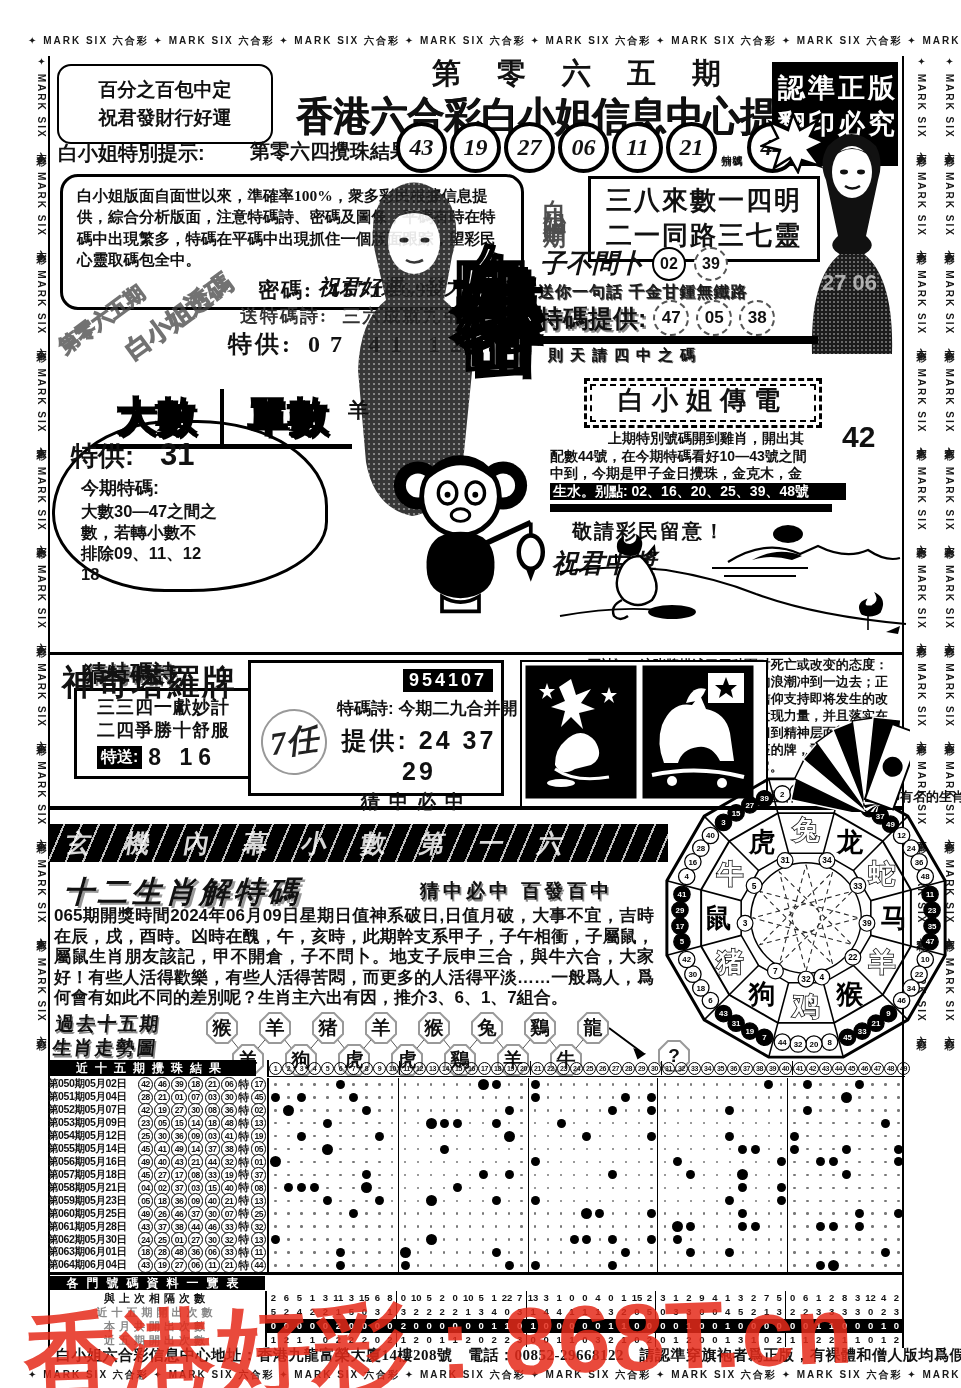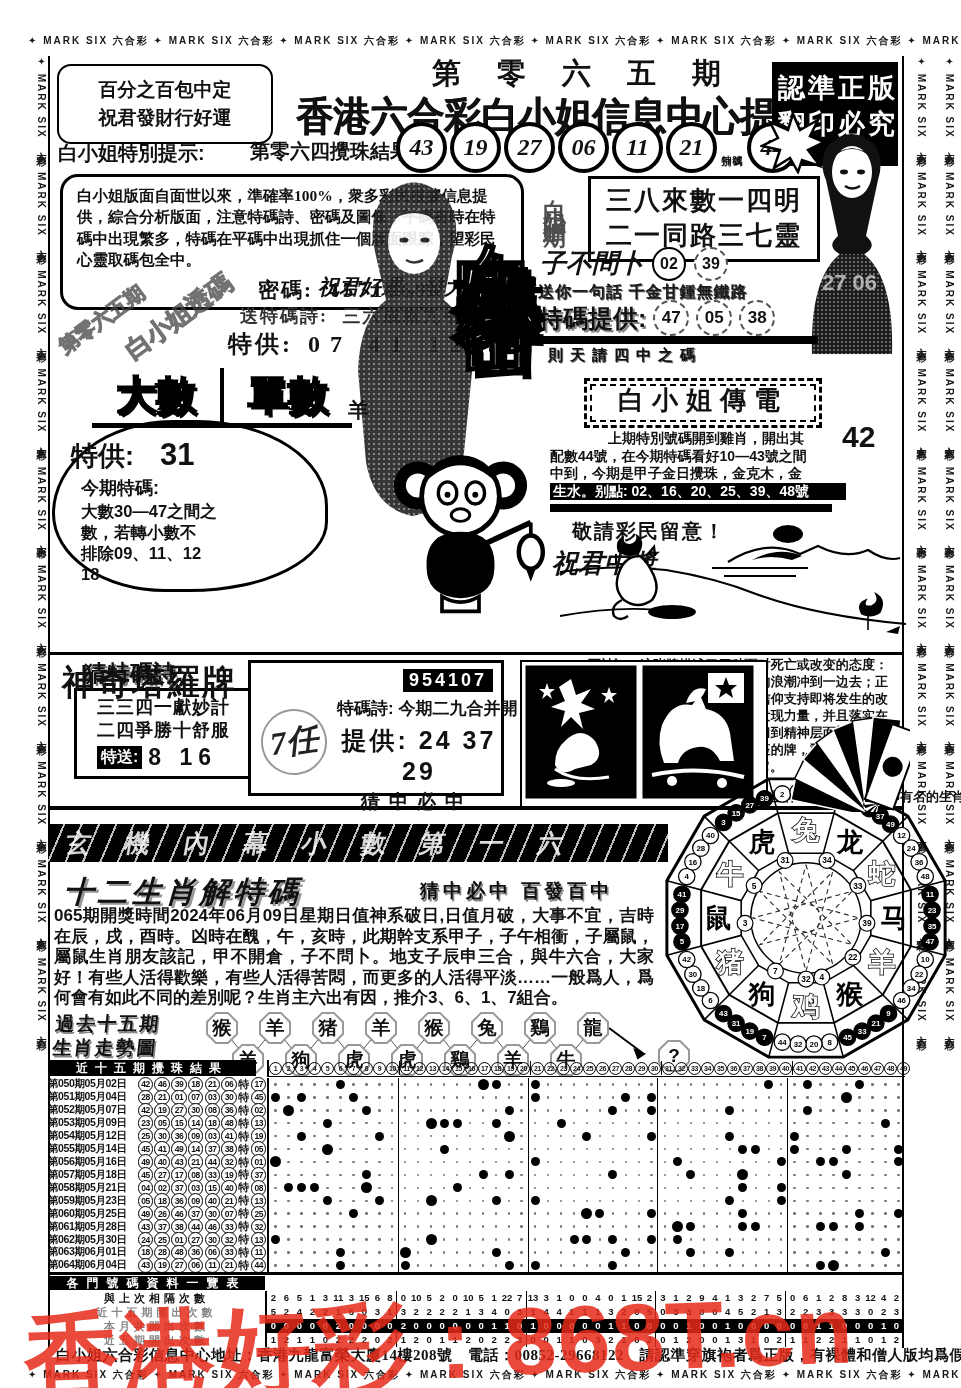--- a/index.html
+++ b/index.html
@@ -272,21 +272,21 @@
     <ellipse cx="116" cy="92" rx="24" ry="7" fill="#000"></ellipse>
     <path d="M62,32 Q58,20 68,16 Q66,24 74,24 Q82,22 80,14 Q90,20 84,32 Q76,40 62,32Z" fill="#000"></path>
     <path d="M60,34 L60,44" stroke="#000" stroke-width="2"></path>
     <path d="M84,36 Q70,36 64,50 Q56,68 68,80 Q82,90 96,80 Q104,70 98,56 Q92,42 84,36Z" fill="#fff" stroke="#000" stroke-width="2.4"></path>
     <path d="M74,34 L70,26 L80,30 M92,34 L98,27 L99,36" fill="none" stroke="#000" stroke-width="2.4"></path>
     <path d="M66,80 Q54,86 58,96 Q64,102 72,96" fill="none" stroke="#000" stroke-width="2.4"></path>
     <path d="M306,94 Q300,84 310,80 Q306,88 316,86 Q324,82 320,74 Q330,80 324,92 Q316,98 306,94 M312,96 L312,110" fill="#000" stroke="#000" stroke-width="1.6"></path>
     <path d="M330,112 L344,106 L342,114 Z" fill="#000"></path>
   </svg>
 
-  <div class="abs danum-wrap" style="left:92px;top:368px;align-items:flex-end;">
+  <div class="abs danum-wrap" style="left:92px;top:389px;align-items:flex-end;">
     <div class="danum">大數</div>
     <div class="danum">單數</div>
   </div>
   <div class="abs" style="left:348px;top:396px;font-weight:900;font-size:21px;">羊</div>
   <div class="abs cloud" style="left:52px;top:420px;width:238px;">
     <div class="tg"><span>特供:</span><b>31</b></div>
     <div class="t2">今期特碼:</div>
     <div class="ln">大數30—47之間之</div>
     <div class="ln">數，若轉小數不</div>
     <div class="ln">排除09、11、12</div>

